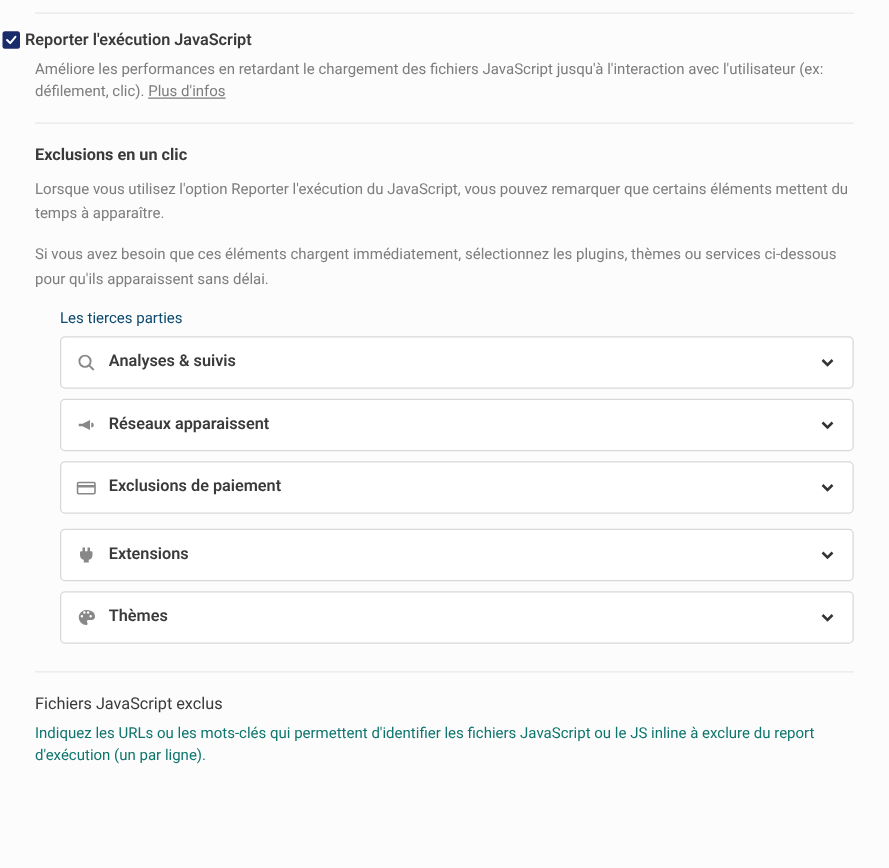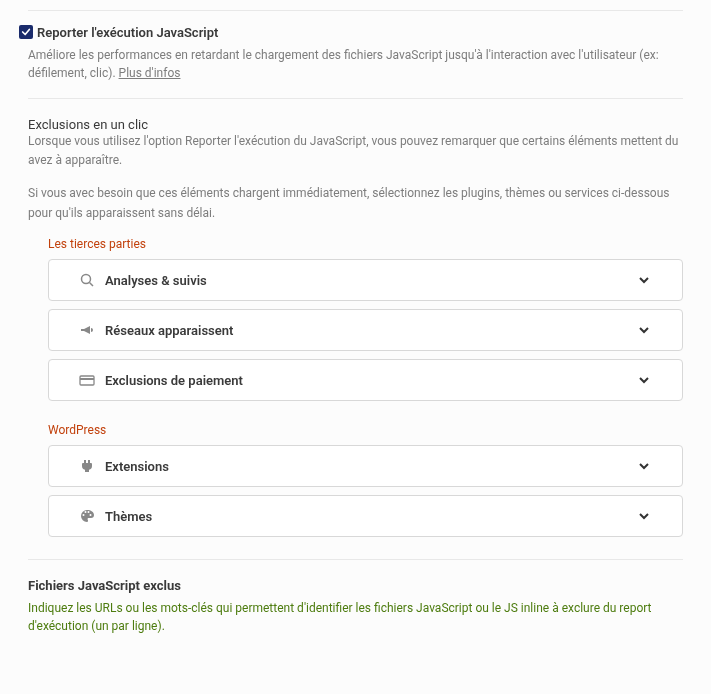--- a/index.html
+++ b/index.html
@@ -11,21 +11,21 @@
       padding: 10px 0;
     }
     .container { width: 711px; }
     .section-divider {
       border-top: 1px solid #e8e8e8;
       margin: 0 28px;
     }
     .header-row {
       display: flex;
       align-items: flex-start;
-      padding: 14px 28px 6px 19px;
+      padding: 14px 28px 6px 2px;
     }
     .checkbox-wrap {
       width: 18px;
       flex-shrink: 0;
       padding-top: 0px;
     }
     .checkbox {
       width: 14px;
       height: 14px;
       background: #1a2b6b;
@@ -48,47 +48,48 @@
       line-height: 1.5;
     }
     .description a {
       color: #7d7d7d;
       text-decoration: underline;
     }
     .sub-section {
       padding: 18px 28px 10px 28px;
     }
     .sub-title {
-      font-weight: 400;
-      font-size: 13px;
-      color: #3a3a3a;
+      font-weight: 700;
+      font-size: 13px;
+      color: #3a3a3a;
+      margin-bottom: 10px;
     }
     .sub-desc {
       color: #7d7d7d;
       font-size: 12px;
       line-height: 1.6;
       margin-bottom: 14px;
     }
     .group-label {
       font-size: 12px;
-      color: #c2410c;
+      color: #0c4a6e;
       margin: 10px 0 8px 20px;
       font-weight: 400;
     }
     .accordion-group {
       padding: 0 0 4px 20px;
     }
     .accordion-item {
       border: 1px solid #d8d8d8;
       border-radius: 4px;
       background: #fff;
       margin-bottom: 8px;
-      padding: 12px 30px;
-      display: flex;
-      align-items: flex-end;
+      padding: 12px 12px;
+      display: flex;
+      align-items: center;
       cursor: pointer;
     }
     .accordion-icon {
       width: 16px;
       height: 16px;
       margin-right: 10px;
       display: flex;
       align-items: center;
       justify-content: center;
       color: #888;
@@ -102,27 +103,27 @@
     }
     .chevron {
       width: 16px;
       height: 16px;
       color: #333;
     }
     .footer-section {
       padding: 18px 28px 8px 28px;
     }
     .footer-title {
-      font-weight: 700;
+      font-weight: 400;
       font-size: 13px;
       color: #3a3a3a;
       margin-bottom: 6px;
     }
     .footer-desc {
-      color: #4d7c0f;
+      color: #0f766e;
       font-size: 12px;
       line-height: 1.5;
       margin-bottom: 0;
     }
   </style>
 </head>
 <body>
 
 <div class="container">
   <div class="section-divider"></div>
@@ -140,22 +141,22 @@
     </div>
   </div>
   <div class="description">
     <span>Améliore les performances en retardant le chargement des fichiers JavaScript jusqu'à l'interaction avec l'utilisateur (ex: défilement, clic). </span><a href="#">Plus d'infos</a>
   </div>
 
   <div class="section-divider"></div>
 
   <div class="sub-section">
     <div class="sub-title">Exclusions en un clic</div>
-    <div class="sub-desc">Lorsque vous utilisez l'option Reporter l'exécution du JavaScript, vous pouvez remarquer que certains éléments mettent du avez à apparaître.</div>
-    <div class="sub-desc">Si vous avec besoin que ces éléments chargent immédiatement, sélectionnez les plugins, thèmes ou services ci-dessous pour qu'ils apparaissent sans délai.</div>
+    <div class="sub-desc">Lorsque vous utilisez l'option Reporter l'exécution du JavaScript, vous pouvez remarquer que certains éléments mettent du temps à apparaître.</div>
+    <div class="sub-desc">Si vous avez besoin que ces éléments chargent immédiatement, sélectionnez les plugins, thèmes ou services ci-dessous pour qu'ils apparaissent sans délai.</div>
 
     <div class="group-label">Les tierces parties</div>
     <div class="accordion-group">
       <div class="accordion-item">
         <span class="accordion-icon">
           <svg viewBox="0 0 16 16" fill="none" stroke="currentColor" stroke-width="1.5">
               <circle cx="7" cy="7" r="4.5"></circle>
               <path d="M10.5 10.5 L14 14"></path>
             </svg>
         </span>
@@ -188,21 +189,20 @@
         </span>
         <span class="accordion-label">Exclusions de paiement</span>
         <span class="chevron">
           <svg viewBox="0 0 16 16" fill="none" stroke="currentColor" stroke-width="2">
               <path d="M4 6 L8 10 L12 6"></path>
             </svg>
         </span>
       </div>
     </div>
 
-    <div class="group-label">WordPress</div>
     <div class="accordion-group">
       <div class="accordion-item">
         <span class="accordion-icon">
           <svg viewBox="0 0 16 16" fill="currentColor">
               <path d="M5 2v3H4a1 1 0 00-1 1v2a4 4 0 003 3.87V14h4v-2.13A4 4 0 0013 8V6a1 1 0 00-1-1h-1V2h-2v3H7V2H5z"></path>
             </svg>
         </span>
         <span class="accordion-label">Extensions</span>
         <span class="chevron">
           <svg viewBox="0 0 16 16" fill="none" stroke="currentColor" stroke-width="2">

